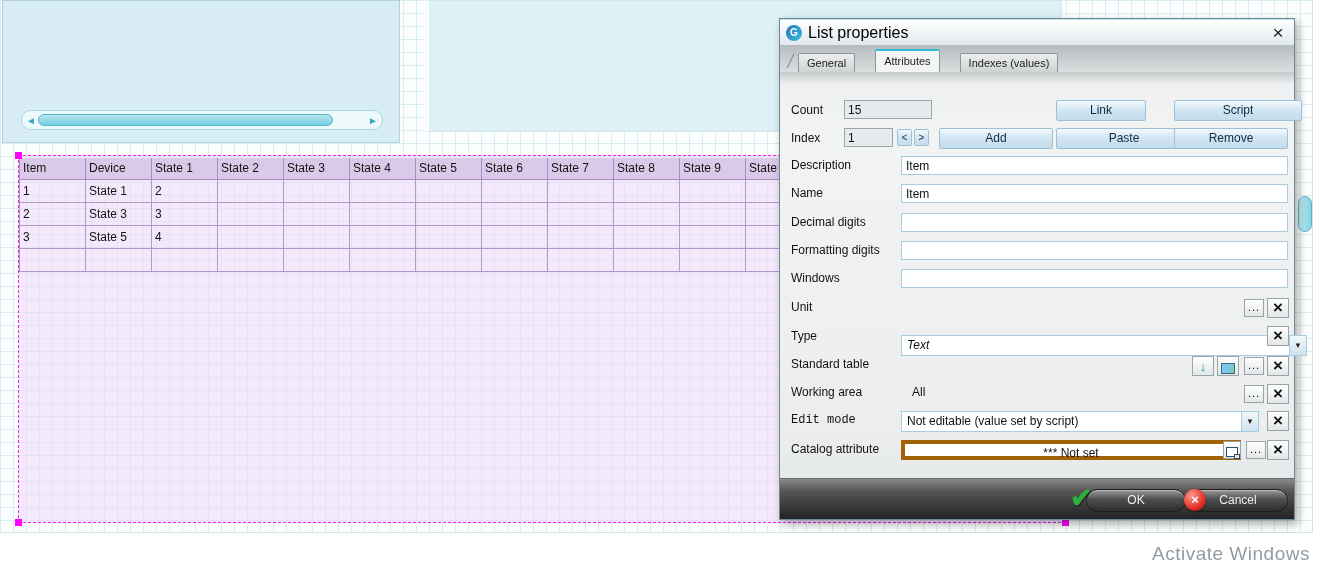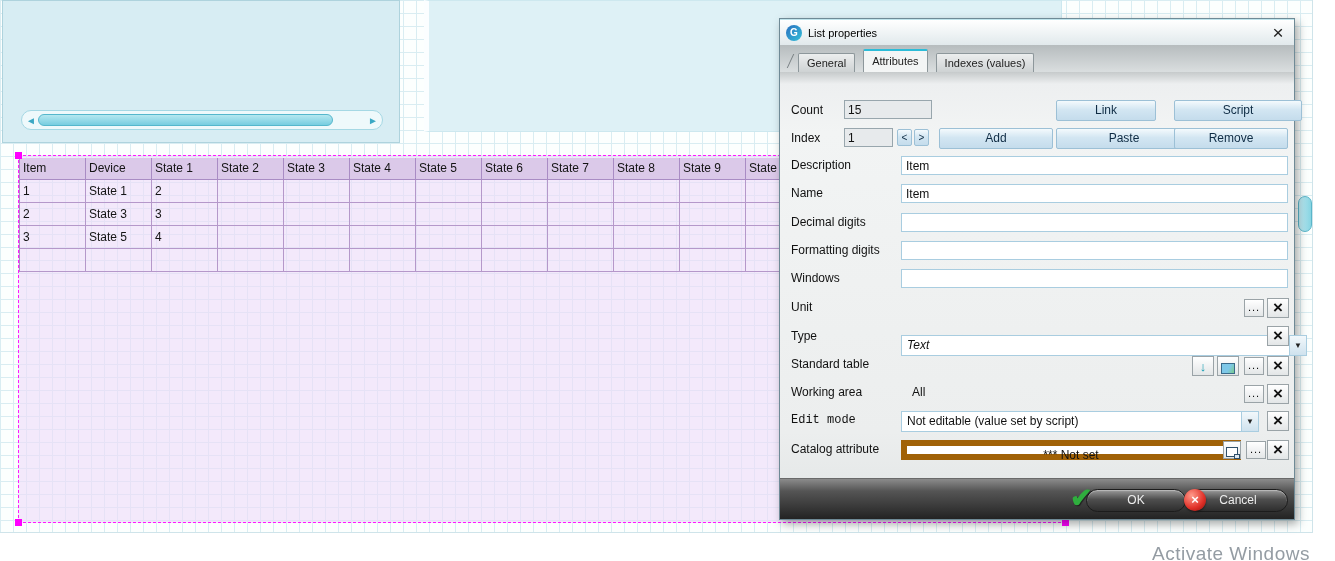--- a/index.html
+++ b/index.html
@@ -47,29 +47,29 @@
     background:linear-gradient(90deg,#c2ecf4,#86d4e2); border:1px solid #5ab6ca; z-index:2; }
 
   
   .dlg { position:absolute; left:779px; top:18px; width:516px; height:502px;
     background:#eef0f0; border:1px solid #6f8a96; box-shadow:3px 4px 9px rgba(0,0,0,0.35); z-index:10; }
   .titlebar { position:absolute; left:0; top:0; width:100%; height:26px;
     background:linear-gradient(#ffffff,#e1e9ec); border-top:1px solid #bfe4ec; }
   .dlg-icon { position:absolute; left:6px; top:5px; width:16px; height:16px; border-radius:50%;
     background:linear-gradient(135deg,#2a6fc0,#35c0d8); color:#fff; font-size:10px; font-weight:bold;
     text-align:center; line-height:16px; }
-  .dlg-title { position:absolute; left:28px; top:0; font-size:11px; line-height:26px; color:#000; }
+  .dlg-title { position:absolute; left:28px; top:0; font-size:16px; line-height:26px; color:#000; }
   .dlg-close { position:absolute; right:6px; top:3px; width:20px; height:20px; font-size:19px;
     line-height:20px; text-align:center; color:#222; cursor:default; }
   .tabstrip { position:absolute; left:0; top:26px; width:100%; height:27px;
     background:linear-gradient(#b6bcbe,#dadedf); display:flex; align-items:flex-end; padding-left:10px; }
   .tab-div { width:1px; height:14px; background:#7a8184; transform:skewX(-25deg); margin:0 7px 4px 0; }
   .tab { font-size:11px; padding:0 8px; height:19px; line-height:18px;
     background:linear-gradient(#eceeee,#ced2d3); border:1px solid #8d979b; border-bottom:none;
-    border-radius:2px 2px 0 0; margin-right:8px; color:#222; }
+    border-radius:2px 2px 0 0; margin-right:20px; color:#222; }
   .tab.active { height:23px; line-height:21px; background:#f3f5f5; border-top:2px solid #2cbcd8; }
   .dlgbody { position:absolute; left:0; top:53px; width:100%; height:407px;
     background:linear-gradient(180deg,#c6cacb,#edeff0 12px,#f2f4f4 60px,#eceeee 360px,#e6e9e9); }
 
   .lbl { position:absolute; left:11px; font-size:12px; color:#111; white-space:nowrap; }
   .gin { position:absolute; height:19px; background:#e7eaec; border:1px solid #98a6ad;
     font-size:12px; padding:0 3px; font-family:inherit; color:#111; }
   .win { position:absolute; height:19px; background:#fff; border:1px solid #a9cde0;
     font-size:12px; padding:0 4px; font-family:inherit; color:#111; }
   .bbtn { position:absolute; height:21px; background:linear-gradient(#f4fafd,#d3e6f2 45%,#c4dcec);
@@ -81,21 +81,21 @@
   .sqbtn { position:absolute; background:linear-gradient(#ffffff,#e3e6e7); border:1px solid #9aa3a7;
     text-align:center; color:#111; }
   .xg { font-size:17px; font-weight:700; line-height:17px; }
   .dots { font-size:11px; line-height:14px; letter-spacing:1px; }
   .combo { position:absolute; height:21px; background:#fff; border:1px solid #a9cde0; font-size:12px; }
   .cval { position:absolute; left:5px; top:2px; color:#111; white-space:nowrap; }
   .cval.it { font-style:italic; }
   .carr { position:absolute; right:0; top:0; bottom:0; width:17px;
     background:linear-gradient(#f2f8fb,#cfe2ee); border-left:1px solid #a9cde0;
     text-align:center; font-size:8px; line-height:19px; color:#222; }
-  .catfield { position:absolute; background:#fff; border:6px solid #a16207; font-size:12px;
+  .catfield { position:absolute; background:#fff; border:4px solid #a16207; font-size:12px;
     text-align:center; line-height:18px; color:#111; }
   .mini-ico { display:inline-block; position:relative; width:12px; height:10px;
     border:1px solid #30506a; background:#fff; vertical-align:middle; }
   .mini-ico .inner { position:absolute; right:-3px; bottom:-3px; width:6px; height:5px;
     border:1px solid #30506a; background:#dfe9f2; }
   .img-ico { display:inline-block; width:14px; height:11px; border:1px solid #3a6a8a;
     background:linear-gradient(120deg,#7ec8e8 55%,#7acb8a); vertical-align:middle; margin-top:3px; }
   .dl-ico { font-size:13px; font-weight:bold; color:#0a9ab0; line-height:17px; }
 
   .dstrip { position:absolute; left:0; bottom:0; width:100%; height:41px;
@@ -221,21 +221,21 @@
     <div class="tabstrip">
       <div class="tab-div"></div>
       <div class="tab">General</div>
       <div class="tab active">Attributes</div>
       <div class="tab">Indexes (values)</div>
     </div>
     <div class="dlgbody"></div>
 
     <div class="lbl" style="top:84px;">Count</div>
     <input class="gin" style="left: 64px; top: 81px; width: 88px;" value="15">
-    <div class="bbtn" style="left:276px; top:81px; width:100px;">Link</div>
+    <div class="bbtn" style="left:276px; top:81px; width:90px;">Link</div>
     <div class="bbtn" style="left:394px; top:81px; width:128px;">Script</div>
 
     <div class="lbl" style="top:112px;">Index</div>
     <input class="gin" style="left: 64px; top: 109px; width: 49px;" value="1">
     <div class="sbtn" style="left:117px; top:110px; width:15px;">&lt;</div>
     <div class="sbtn" style="left:134px; top:110px; width:15px;">&gt;</div>
     <div class="bbtn" style="left:159px; top:109px; width:114px;">Add</div>
     <div class="bbtn" style="left:276px; top:109px; width:136px;">Paste</div>
     <div class="bbtn" style="left:394px; top:109px; width:114px;">Remove</div>
 

